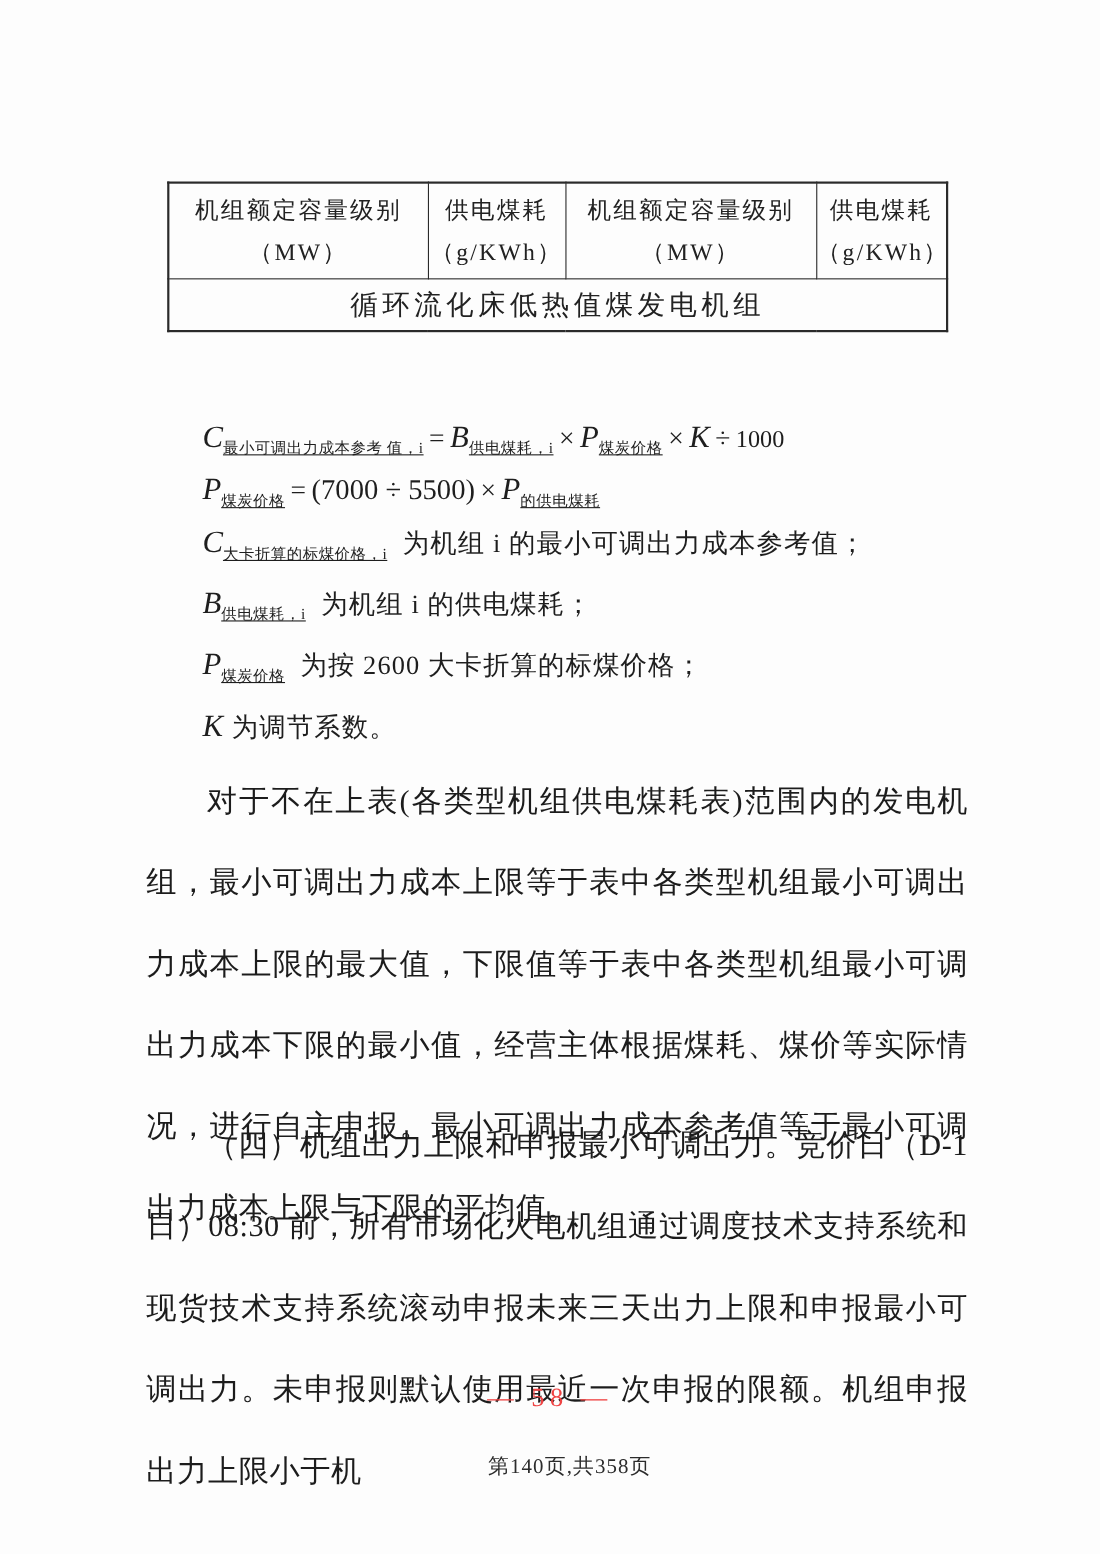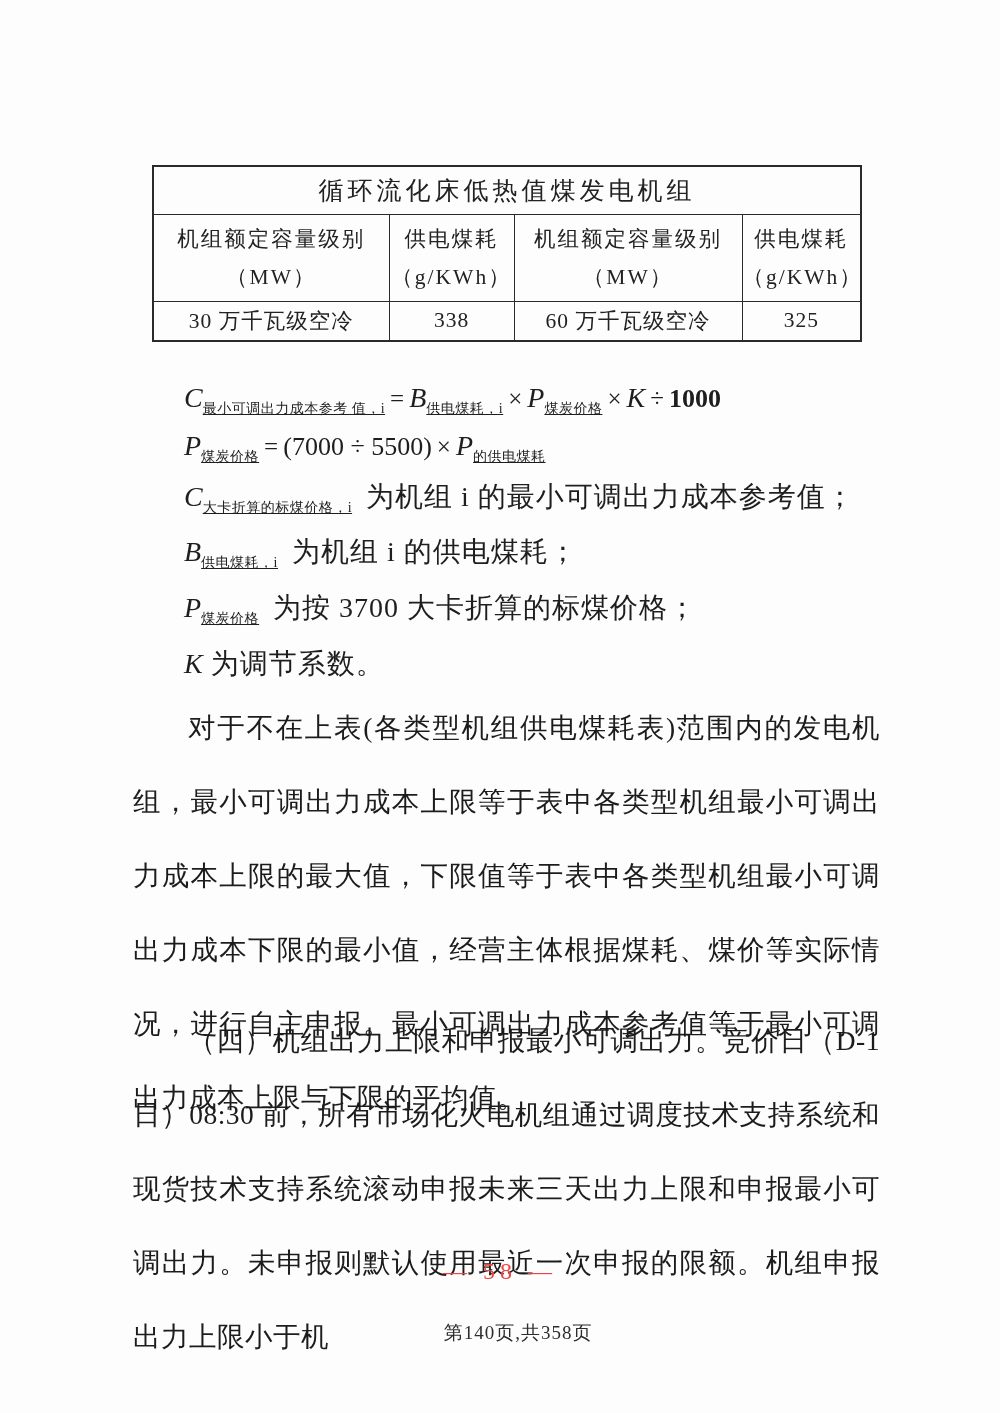--- a/index.html
+++ b/index.html
@@ -53,23 +53,23 @@
 
   
   .fline {
     position: absolute;
     left: 184px;
     white-space: nowrap;
   }
   .fvar  { font-style: italic; font-size: 28px; }
   .fsub  { font-size: 14px; vertical-align: -6px; letter-spacing: 0.5px; text-decoration: underline; }
   .fop   { font-size: 25px; padding: 0 5px; }
-  .fnum  { font-size: 26px; font-weight: bold; }
+  .fnum  { font-size: 22px; }
   .fexpr { font-size: 26px; }
-  .ftext { font-size: 28px; margin-left: 14px; letter-spacing: 1px; }
+  .ftext { font-size: 24px; margin-left: 14px; letter-spacing: 1px; }
 
   #formula-1 { top: 382px; }
   #formula-2 { top: 430px; }
   #def-0 { top: 478px; }
   #def-1 { top: 533px; }
   #def-2 { top: 589px; }
   #def-3 { top: 645px; }
 
   
   .para {
@@ -116,45 +116,39 @@
 <div class="tbl-wrap">
   <table class="coal">
     <colgroup>
       <col style="width:236px">
         <col style="width:125px">
         <col style="width:228px">
         <col style="width:119px">
     </colgroup>
     <tbody>
         <tr>
-      <td class="t-title" colspan="4">循环流化床低热值煤发电机组</td>
-    </tr>
-    <tr>
       <td class="t-head">
         <div class="hl">机组额定容量级别</div>
         <div class="hl">（MW）</div>
       </td>
       <td class="t-head">
         <div class="hl">供电煤耗</div>
         <div class="hl">（g/KWh）</div>
       </td>
       <td class="t-head">
         <div class="hl">机组额定容量级别</div>
         <div class="hl">（MW）</div>
       </td>
       <td class="t-head">
         <div class="hl">供电煤耗</div>
         <div class="hl">（g/KWh）</div>
       </td>
     </tr>
     <tr>
-      <td class="t-cell">30 万千瓦级空冷</td>
-      <td class="t-cell">338</td>
-      <td class="t-cell">60 万千瓦级空冷</td>
-      <td class="t-cell">325</td>
+      <td class="t-title" colspan="4">循环流化床低热值煤发电机组</td>
     </tr>
   </tbody>
     </table>
 </div>
 
 <div class="fline" id="formula-1">
   <span class="fvar">C</span><sub class="fsub">最小可调出力成本参考 值，i</sub><span class="fop">=</span><span class="fvar">B</span><sub class="fsub">供电煤耗，i</sub><span class="fop">×</span><span class="fvar">P</span><sub class="fsub">煤炭价格</sub><span class="fop">×</span><span class="fvar">K</span><span class="fop">÷</span><span class="fnum">1000</span>
 </div>
 
 <div class="fline" id="formula-2">
@@ -163,21 +157,21 @@
 
 <div class="fline" id="def-0">
   <span class="fvar">C</span><sub class="fsub">大卡折算的标煤价格，i</sub><span class="ftext">为机组 i 的最小可调出力成本参考值；</span>
 </div>
 
 <div class="fline" id="def-1">
   <span class="fvar">B</span><sub class="fsub">供电煤耗，i</sub><span class="ftext">为机组 i 的供电煤耗；</span>
 </div>
 
 <div class="fline" id="def-2">
-  <span class="fvar">P</span><sub class="fsub">煤炭价格</sub><span class="ftext">为按 3700 大卡折算的标煤价格；</span>
+  <span class="fvar">P</span><sub class="fsub">煤炭价格</sub><span class="ftext">为按 2600 大卡折算的标煤价格；</span>
 </div>
 
 <div class="fline" id="def-3">
   <span class="fvar">K</span><span class="ftext" style="margin-left:8px">为调节系数。</span>
 </div>
 
 <div class="para" id="para-1">对于不在上表(各类型机组供电煤耗表)范围内的发电机组，最小可调出力成本上限等于表中各类型机组最小可调出力成本上限的最大值，下限值等于表中各类型机组最小可调出力成本下限的最小值，经营主体根据煤耗、煤价等实际情况，进行自主申报。最小可调出力成本参考值等于最小可调出力成本上限与下限的平均值。</div>
 <div class="para" id="para-2">（四）机组出力上限和申报最小可调出力。竞价日（D-1 日）08:30 前，所有市场化火电机组通过调度技术支持系统和现货技术支持系统滚动申报未来三天出力上限和申报最小可调出力。未申报则默认使用最近一次申报的限额。机组申报出力上限小于机</div>
 
 <div class="page-number">— 58 —</div>

